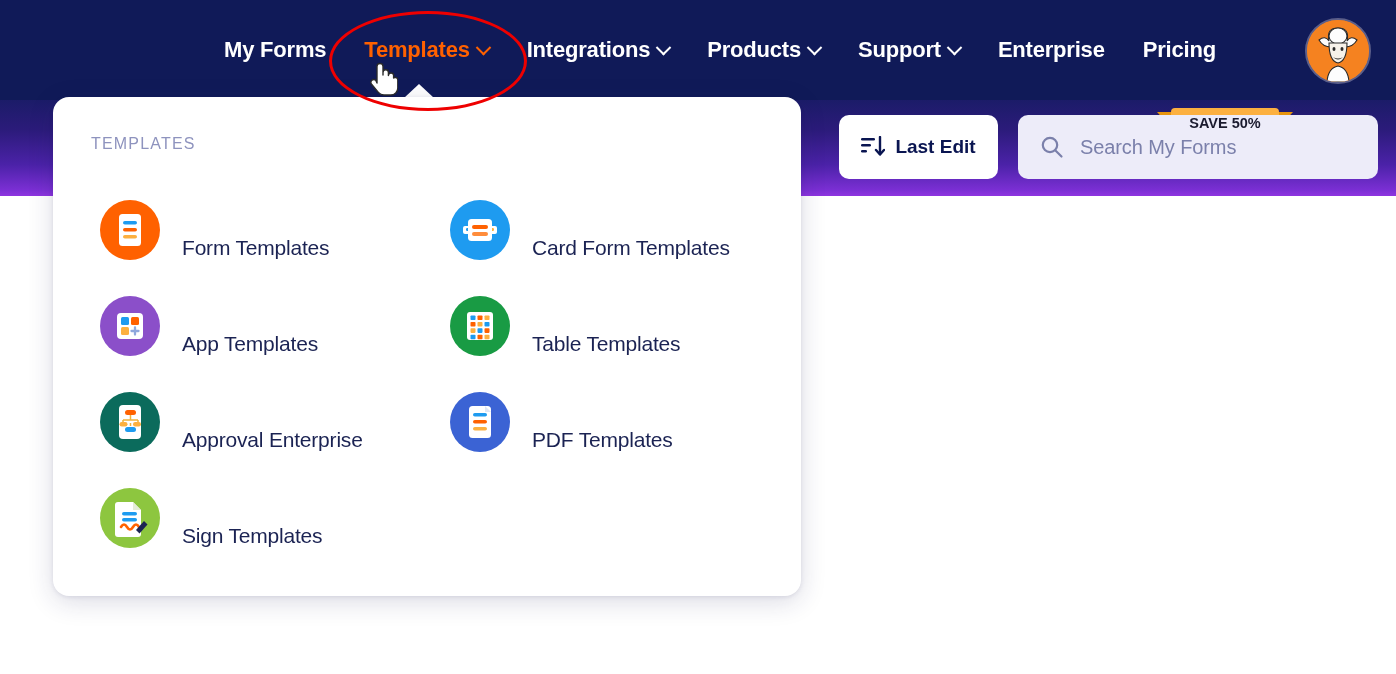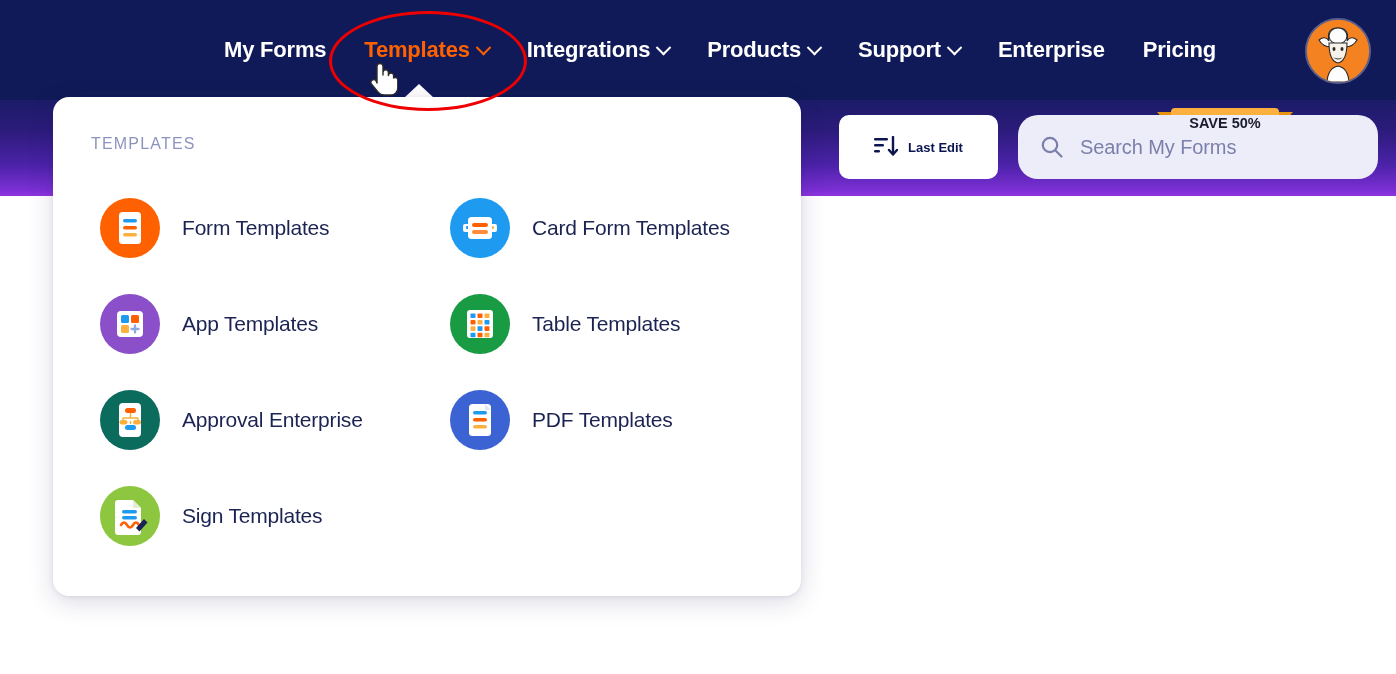--- a/index.html
+++ b/index.html
@@ -69,25 +69,25 @@
     position: absolute; left: 1305px; top: 18px; width: 66px; height: 66px;
     border-radius: 50%; background: #f58220;
     border: 2px solid #5c5f8a; overflow: hidden;
   }
 
   
   .last-edit-btn {
     position: absolute; left: 839px; top: 115px; width: 159px; height: 64px;
     background: #ffffff; border-radius: 10px;
     display: flex; align-items: center; justify-content: center; gap: 10px;
-    color: #0a1551; font-size: 13px; font-weight: 700; cursor: pointer;
+    color: #0a1551; font-size: 19px; font-weight: 700; cursor: pointer;
   }
   .search-box {
     position: absolute; left: 1018px; top: 115px; width: 360px; height: 64px;
-    background: #edecf9; border-radius: 20px;
+    background: #edecf9; border-radius: 10px;
     display: flex; align-items: center; padding-left: 22px; gap: 16px;
     cursor: text;
   }
   .search-placeholder {
     color: #7b80ab; font-size: 20px; font-weight: 500; letter-spacing: -0.1px;
   }
 
   
   .dropdown {
     position: absolute; left: 53px; top: 97px; width: 748px; height: 499px;
@@ -96,21 +96,21 @@
   }
   .dropdown-title {
     position: absolute; left: 38px; top: 38px;
     font-size: 16px; font-weight: 400; color: #8e93be; letter-spacing: 1.2px;
   }
   .menu-grid {
     position: absolute; left: 47px; top: 99px; width: 660px;
     display: grid; grid-template-columns: 350px 310px; row-gap: 32px;
   }
   .menu-item {
-    display: flex; align-items: center; gap: 22px; cursor: pointer;
+    display: flex; align-items: flex-end; gap: 22px; cursor: pointer;
     height: 64px;
   }
   .menu-icon {
     width: 60px; height: 60px; border-radius: 50%;
     display: flex; align-items: center; justify-content: center; flex: 0 0 60px;
   }
   .menu-label { font-size: 21px; color: #1b2353; font-weight: 400; letter-spacing: -0.2px; white-space: nowrap; }
 </style>
 </head>
 <body>

